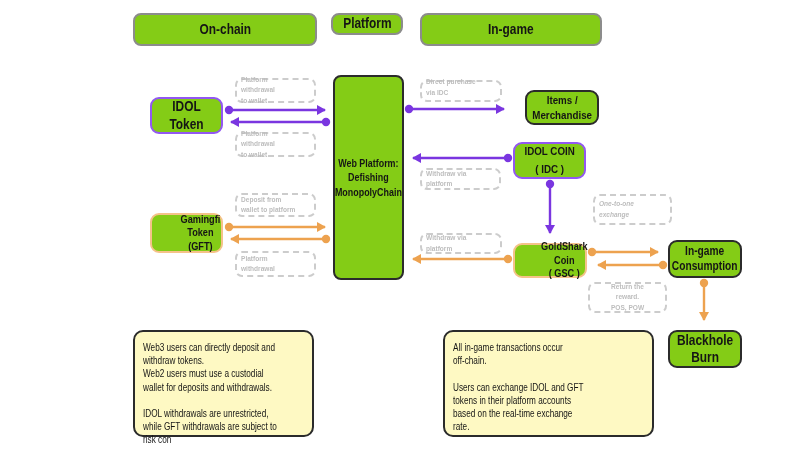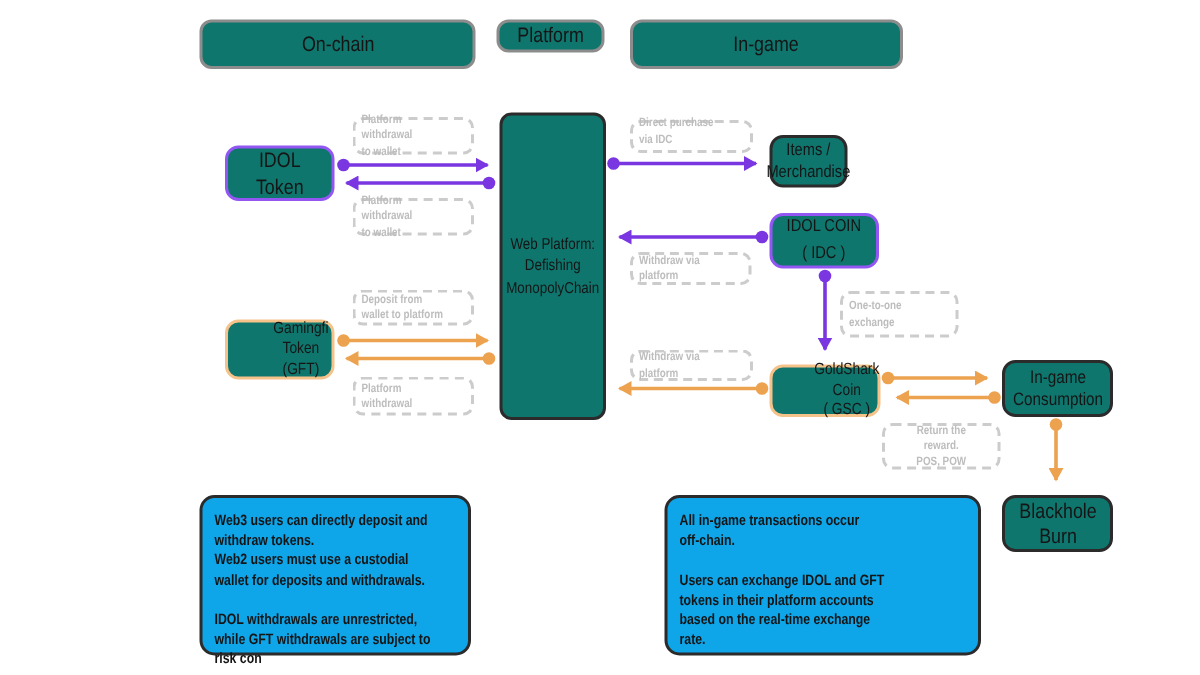--- a/index.html
+++ b/index.html
@@ -4,23 +4,23 @@
 <style>
   html,body{margin:0;padding:0;background:#ffffff;}
   .canvas{
     position:relative;width:800px;height:450px;background:#ffffff;overflow:hidden;
     font-family:"Liberation Sans","DejaVu Sans",sans-serif;color:#111;
   }
   svg.connectors{position:absolute;left:0;top:0;pointer-events:none;}
 
   
   .box{
-    position:absolute;box-sizing:border-box;background:#0f766e;border-radius:9px;
+    position:absolute;box-sizing:border-box;background:#84cc16;border-radius:9px;
     display:flex;align-items:center;justify-content:center;text-align:center;
-    font-weight:normal;color:#151515;line-height:1.25;
+    font-weight:bold;color:#151515;line-height:1.25;
   }
   .b-dark{border:2px solid #2b2b2b;}
   .b-gray{border:2px solid #8c8c8c;border-radius:8px;}
   .b-purple{border:2px solid #9257f2;}
   .b-orange{border:2px solid #f5c289;padding-left:28px;}
 
   .t{display:inline-block;transform:scaleX(0.85);transform-origin:center;white-space:pre-line;}
 
   
   .dashed{
@@ -28,21 +28,21 @@
     color:#bdbdbd;font-size:8px;font-weight:bold;display:flex;align-items:center;
     padding:2px 4px;line-height:1.3;background:#fff;
   }
   .dashed .t{transform:scaleX(0.82);transform-origin:left center;white-space:pre-line;text-align:left;}
   .dashed.center{justify-content:center;text-align:center;}
   .dashed.center .t{transform-origin:center;text-align:center;}
 
   
   .note{
     position:absolute;box-sizing:border-box;border:2px solid #2b2b2b;border-radius:10px;
-    background:#0ea5e9;padding:9px 8px;font-size:10px;font-weight:bold;color:#151515;line-height:1.32;
+    background:#fef9c3;padding:9px 8px;font-size:10px;font-weight:normal;color:#151515;line-height:1.32;
   }
   .note .t{transform:scaleX(0.82);transform-origin:left top;white-space:pre-line;width:206px;text-align:left;}
 </style>
 </head>
 <body>
 
 <div class="canvas">
 
   <svg class="connectors" width="800" height="450" viewBox="0 0 800 450">
     <defs>
@@ -120,21 +120,21 @@
     <span class="t">Gamingfi Token
 (GFT)</span>
   </div>
 
   <div class="box b-dark" style="left:333px;top:75px;width:71px;height:205px;font-size:10.5px;border-radius:8px;line-height:1.35;">
     <span class="t">Web Platform:
 Defishing
 MonopolyChain</span>
   </div>
 
-  <div class="box b-dark" style="left:513px;top:90px;width:52px;height:35px;font-size:11.5px;">
+  <div class="box b-dark" style="left:525px;top:90px;width:74px;height:35px;font-size:11.5px;">
     <span class="t">Items /
 Merchandise</span>
   </div>
   <div class="box b-purple" style="left:513px;top:142px;width:73px;height:37px;font-size:11.5px;line-height:1.5;">
     <span class="t">IDOL COIN
 ( IDC )</span>
   </div>
   <div class="box b-orange" style="left:513px;top:243px;width:74px;height:35px;font-size:10.8px;">
     <span class="t">GoldShark Coin
 ( GSC )</span>
@@ -162,21 +162,21 @@
   </div>
   <div class="dashed" style="left:235px;top:251px;width:81px;height:26px;">
     <span class="t">Platform withdrawal</span>
   </div>
   <div class="dashed" style="left:420px;top:80px;width:82px;height:22px;align-items:flex-end;">
     <span class="t">Direct purchase via IDC</span>
   </div>
   <div class="dashed" style="left:420px;top:168px;width:81px;height:22px;">
     <span class="t">Withdraw via platform</span>
   </div>
-  <div class="dashed" style="left:560px;top:194px;width:79px;height:31px;">
+  <div class="dashed" style="left:593px;top:194px;width:79px;height:31px;font-style:italic;">
     <span class="t">One-to-one exchange</span>
   </div>
   <div class="dashed" style="left:420px;top:233px;width:82px;height:21px;">
     <span class="t">Withdraw via platform</span>
   </div>
   <div class="dashed center" style="left:588px;top:282px;width:79px;height:31px;">
     <span class="t">Return the reward.
 POS, POW</span>
   </div>
 

